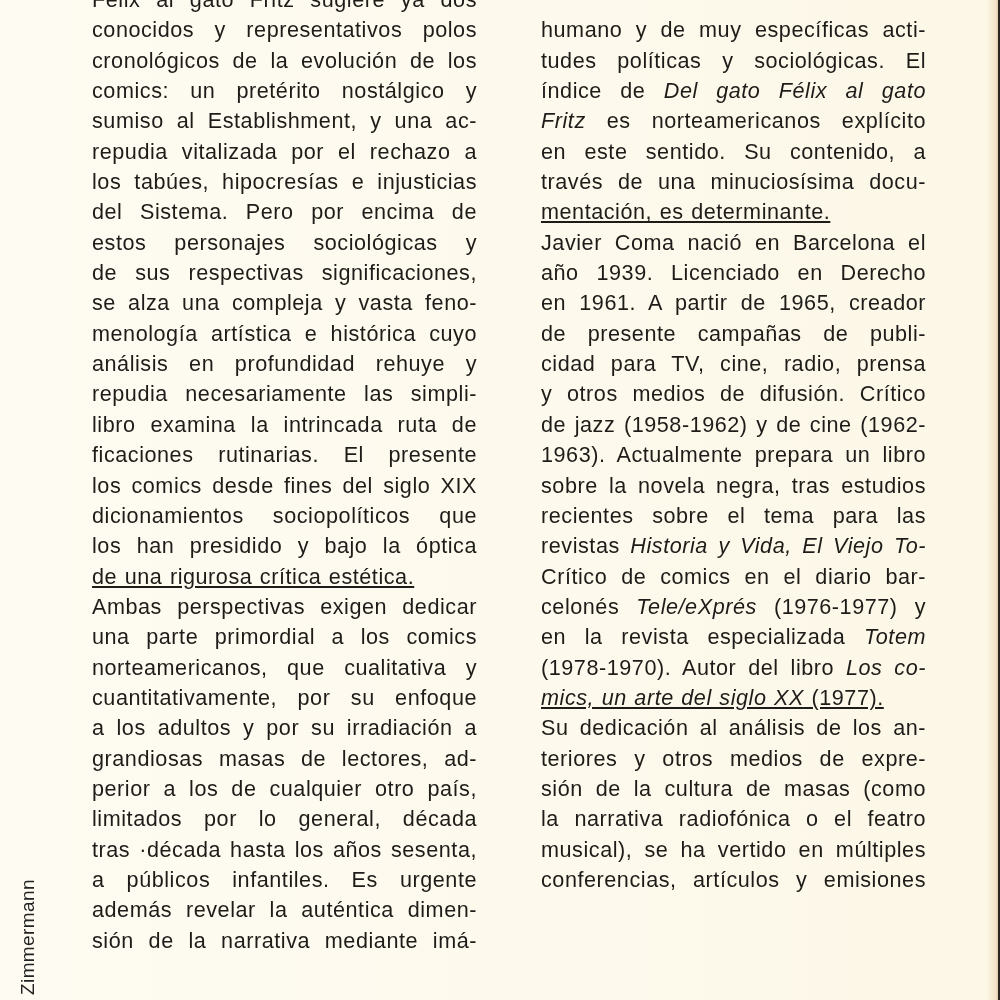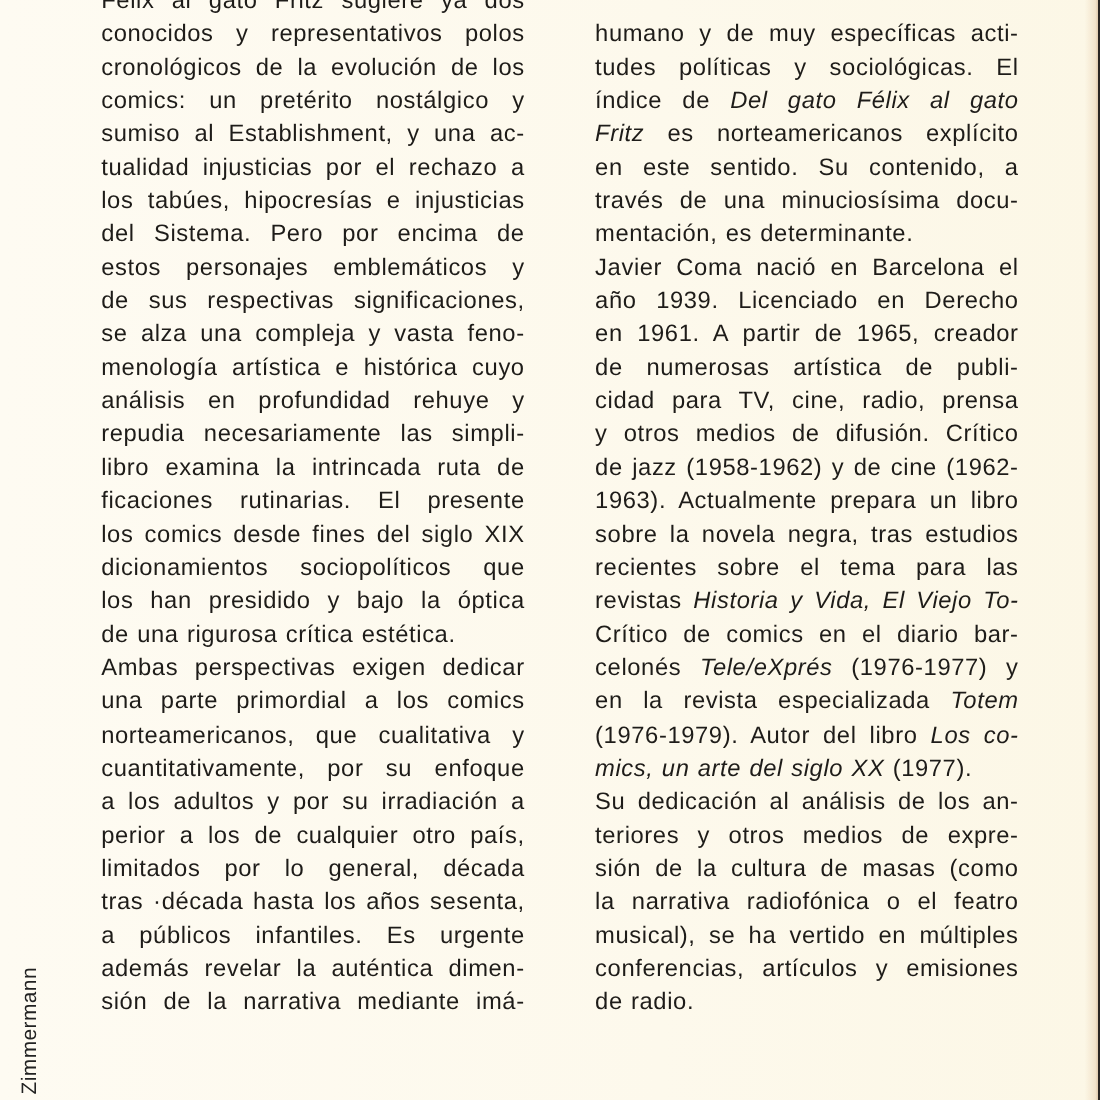--- a/index.html
+++ b/index.html
@@ -46,20 +46,21 @@
     }
     .line {
       display: block;
       white-space: nowrap;
       text-align: justify;
       text-align-last: justify;
       height: 30.35px;
     }
     .line.last {
       text-align-last: left;
+      text-decoration: underline;
     }
     .line.cut {
       color: #1e1c19;
     }
     i, .it {
       font-style: italic;
       margin-top: 47px;
     }
     .side-label {
       position: absolute;
@@ -80,73 +81,73 @@
   <div class="edge"></div>
 
   <div class="side-label">Zimmermann</div>
 
   <div class="column col-left" id="col-left">
       <div class="line cut"><span>Félix al gato Fritz sugiere ya dos</span></div>
       <div class="line"><span>conocidos y representativos polos</span></div>
       <div class="line"><span>cronológicos de la evolución de los</span></div>
       <div class="line"><span>comics: un pretérito nostálgico y</span></div>
       <div class="line"><span>sumiso al Establishment, y una ac-</span></div>
-      <div class="line"><span>tualidad injusticias por el rechazo a</span></div>
+      <div class="line"><span>repudia vitalizada por el rechazo a</span></div>
       <div class="line"><span>los tabúes, hipocresías e injusticias</span></div>
       <div class="line"><span>del Sistema. Pero por encima de</span></div>
-      <div class="line"><span>estos personajes emblemáticos y</span></div>
+      <div class="line"><span>estos personajes sociológicas y</span></div>
       <div class="line"><span>de sus respectivas significaciones,</span></div>
       <div class="line"><span>se alza una compleja y vasta feno-</span></div>
       <div class="line"><span>menología artística e histórica cuyo</span></div>
       <div class="line"><span>análisis en profundidad rehuye y</span></div>
       <div class="line"><span>repudia necesariamente las simpli-</span></div>
       <div class="line"><span>libro examina la intrincada ruta de</span></div>
       <div class="line"><span>ficaciones rutinarias. El presente</span></div>
       <div class="line"><span>los comics desde fines del siglo XIX</span></div>
       <div class="line"><span>dicionamientos sociopolíticos que</span></div>
       <div class="line"><span>los han presidido y bajo la óptica</span></div>
       <div class="line last"><span>de una rigurosa crítica estética.</span></div>
       <div class="line"><span>Ambas perspectivas exigen dedicar</span></div>
       <div class="line"><span>una parte primordial a los comics</span></div>
       <div class="line"><span>norteamericanos, que cualitativa y</span></div>
       <div class="line"><span>cuantitativamente, por su enfoque</span></div>
       <div class="line"><span>a los adultos y por su irradiación a</span></div>
+      <div class="line"><span>grandiosas masas de lectores, ad-</span></div>
       <div class="line"><span>perior a los de cualquier otro país,</span></div>
       <div class="line"><span>limitados por lo general, década</span></div>
       <div class="line"><span>tras ·década hasta los años sesenta,</span></div>
       <div class="line"><span>a públicos infantiles. Es urgente</span></div>
       <div class="line"><span>además revelar la auténtica dimen-</span></div>
       <div class="line"><span>sión de la narrativa mediante imá-</span></div>
     </div>
   <div class="column col-right" id="col-right">
       <div class="line cut"><span></span></div>
       <div class="line"><span>humano y de muy específicas acti-</span></div>
       <div class="line"><span>tudes políticas y sociológicas. El</span></div>
       <div class="line"><span>índice de </span><span class="it">Del gato Félix al gato</span></div>
       <div class="line"><span class="it">Fritz</span><span> es norteamericanos explícito</span></div>
       <div class="line"><span>en este sentido. Su contenido, a</span></div>
       <div class="line"><span>través de una minuciosísima docu-</span></div>
       <div class="line last"><span>mentación, es determinante.</span></div>
       <div class="line"><span>Javier Coma nació en Barcelona el</span></div>
       <div class="line"><span>año 1939. Licenciado en Derecho</span></div>
       <div class="line"><span>en 1961. A partir de 1965, creador</span></div>
-      <div class="line"><span>de numerosas artística de publi-</span></div>
+      <div class="line"><span>de presente campañas de publi-</span></div>
       <div class="line"><span>cidad para TV, cine, radio, prensa</span></div>
       <div class="line"><span>y otros medios de difusión. Crítico</span></div>
       <div class="line"><span>de jazz (1958-1962) y de cine (1962-</span></div>
       <div class="line"><span>1963). Actualmente prepara un libro</span></div>
       <div class="line"><span>sobre la novela negra, tras estudios</span></div>
       <div class="line"><span>recientes sobre el tema para las</span></div>
       <div class="line"><span>revistas </span><span class="it">Historia y Vida, El Viejo To-</span></div>
       <div class="line"><span>Crítico de comics en el diario bar-</span></div>
       <div class="line"><span>celonés </span><span class="it">Tele/eXprés</span><span> (1976-1977) y</span></div>
       <div class="line"><span>en la revista especializada </span><span class="it">Totem</span></div>
-      <div class="line"><span>(1976-1979). Autor del libro </span><span class="it">Los co-</span></div>
+      <div class="line"><span>(1978-1970). Autor del libro </span><span class="it">Los co-</span></div>
       <div class="line last"><span class="it">mics, un arte del siglo XX</span><span> (1977).</span></div>
       <div class="line"><span>Su dedicación al análisis de los an-</span></div>
       <div class="line"><span>teriores y otros medios de expre-</span></div>
       <div class="line"><span>sión de la cultura de masas (como</span></div>
       <div class="line"><span>la narrativa radiofónica o el featro</span></div>
       <div class="line"><span>musical), se ha vertido en múltiples</span></div>
       <div class="line"><span>conferencias, artículos y emisiones</span></div>
-      <div class="line last"><span>de radio.</span></div>
     </div>
 </div>
 
 </body></html>

